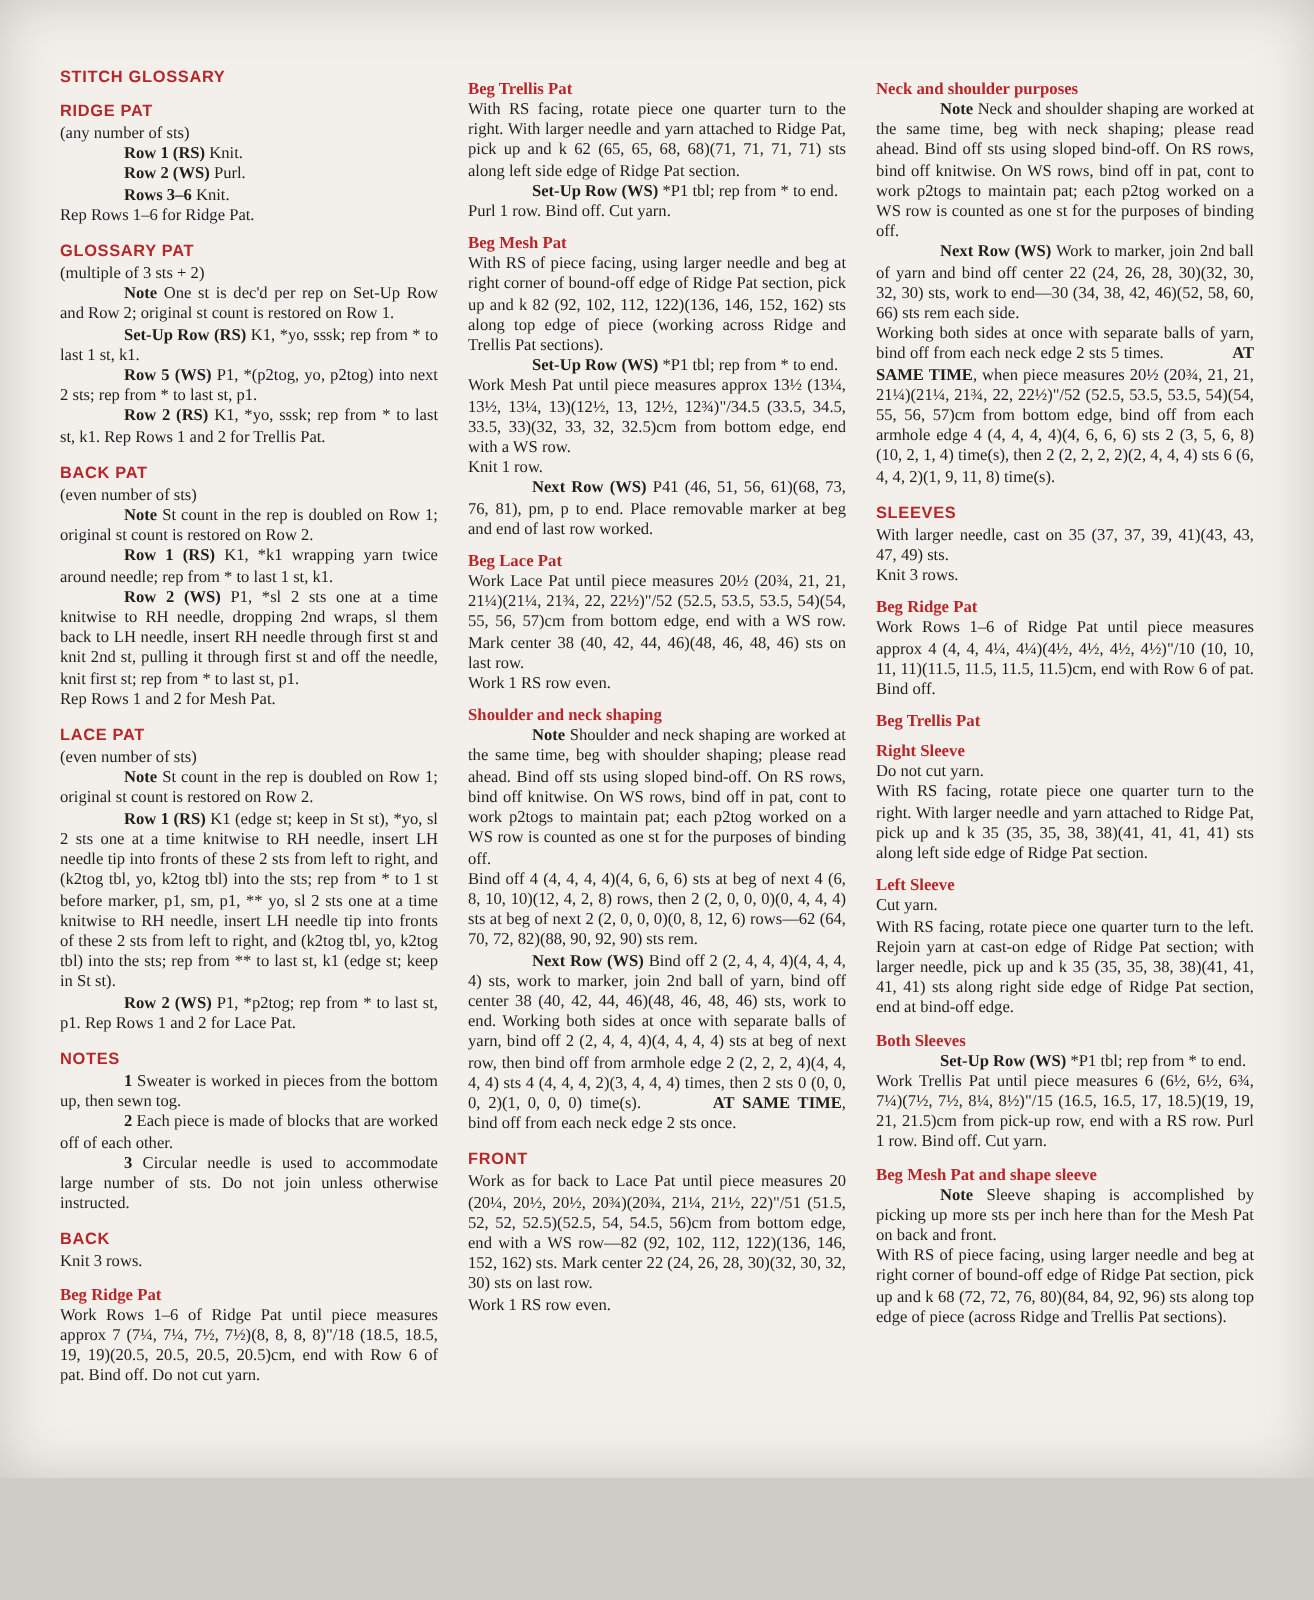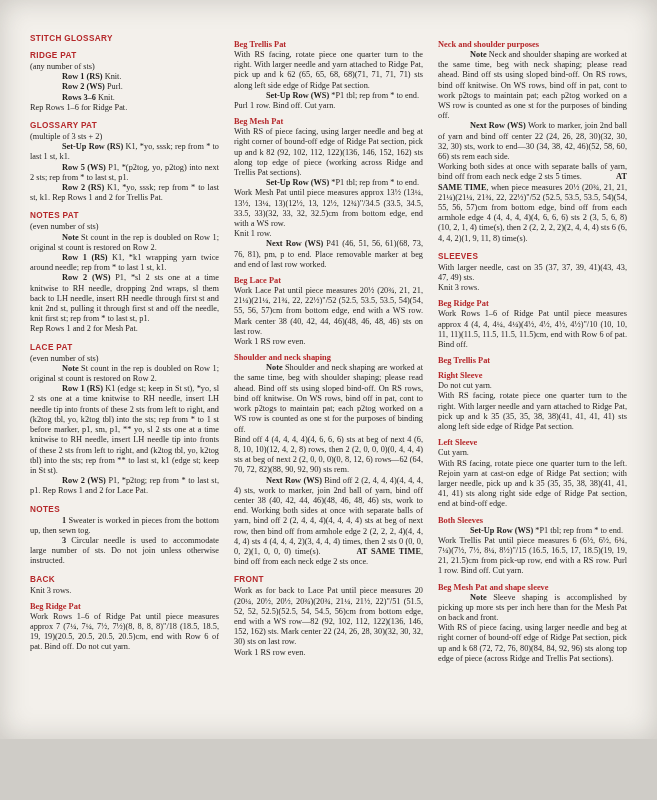--- a/index.html
+++ b/index.html
@@ -74,36 +74,38 @@
     <div class="col">
         <div class="h1">STITCH GLOSSARY</div>
         <div class="h1">RIDGE PAT</div>
         <div class="p"><span>(any number of sts)</span></div>
         <div class="p"><span class="b">Row 1 (RS) </span><span>Knit.</span></div>
         <div class="p"><span class="b">Row 2 (WS) </span><span>Purl.</span></div>
         <div class="p"><span class="b">Rows 3–6 </span><span>Knit.</span></div>
         <div class="p"><span>Rep Rows 1–6 for Ridge Pat.</span></div>
         <div class="h1">GLOSSARY PAT</div>
         <div class="p"><span>(multiple of 3 sts + 2)</span></div>
+        <div class="p"><span class="b">Note </span><span>One st is dec'd per rep on Set-Up Row and Row 2; original st count is restored on Row 1.</span></div>
         <div class="p"><span class="b">Set-Up Row (RS) </span><span>K1, *yo, sssk; rep from * to last 1 st, k1.</span></div>
         <div class="p"><span class="b">Row 5 (WS) </span><span>P1, *(p2tog, yo, p2tog) into next 2 sts; rep from * to last st, p1.</span></div>
         <div class="p"><span class="b">Row 2 (RS) </span><span>K1, *yo, sssk; rep from * to last st, k1. Rep Rows 1 and 2 for Trellis Pat.</span></div>
-        <div class="h1">NOTES PAT</div>
+        <div class="h1">BACK PAT</div>
         <div class="p"><span>(even number of sts)</span></div>
         <div class="p"><span class="b">Note </span><span>St count in the rep is doubled on Row 1; original st count is restored on Row 2.</span></div>
         <div class="p"><span class="b">Row 1 (RS) </span><span>K1, *k1 wrapping yarn twice around needle; rep from * to last 1 st, k1.</span></div>
         <div class="p"><span class="b">Row 2 (WS) </span><span>P1, *sl 2 sts one at a time knitwise to RH needle, dropping 2nd wraps, sl them back to LH needle, insert RH needle through first st and knit 2nd st, pulling it through first st and off the needle, knit first st; rep from * to last st, p1.</span></div>
         <div class="p"><span>Rep Rows 1 and 2 for Mesh Pat.</span></div>
         <div class="h1">LACE PAT</div>
         <div class="p"><span>(even number of sts)</span></div>
         <div class="p"><span class="b">Note </span><span>St count in the rep is doubled on Row 1; original st count is restored on Row 2.</span></div>
         <div class="p"><span class="b">Row 1 (RS) </span><span>K1 (edge st; keep in St st), *yo, sl 2 sts one at a time knitwise to RH needle, insert LH needle tip into fronts of these 2 sts from left to right, and (k2tog tbl, yo, k2tog tbl) into the sts; rep from * to 1 st before marker, p1, sm, p1, ** yo, sl 2 sts one at a time knitwise to RH needle, insert LH needle tip into fronts of these 2 sts from left to right, and (k2tog tbl, yo, k2tog tbl) into the sts; rep from ** to last st, k1 (edge st; keep in St st).</span></div>
         <div class="p"><span class="b">Row 2 (WS) </span><span>P1, *p2tog; rep from * to last st, p1. Rep Rows 1 and 2 for Lace Pat.</span></div>
         <div class="h1">NOTES</div>
         <div class="p"><span class="b">1 </span><span>Sweater is worked in pieces from the bottom up, then sewn tog.</span></div>
+        <div class="p"><span class="b">2 </span><span>Each piece is made of blocks that are worked off of each other.</span></div>
         <div class="p"><span class="b">3 </span><span>Circular needle is used to accommodate large number of sts. Do not join unless otherwise instructed.</span></div>
         <div class="h1">BACK</div>
         <div class="p"><span>Knit 3 rows.</span></div>
         <div class="h2">Beg Ridge Pat</div>
         <div class="p"><span>Work Rows 1–6 of Ridge Pat until piece measures approx 7 (7¼, 7¼, 7½, 7½)(8, 8, 8, 8)"/18 (18.5, 18.5, 19, 19)(20.5, 20.5, 20.5, 20.5)cm, end with Row 6 of pat. Bind off. Do not cut yarn.</span></div>
       </div>
     <div class="col">
         <div class="h2">Beg Trellis Pat</div>
         <div class="p"><span>With RS facing, rotate piece one quarter turn to the right. With larger needle and yarn attached to Ridge Pat, pick up and k 62 (65, 65, 68, 68)(71, 71, 71, 71) sts along left side edge of Ridge Pat section.</span></div>
         <div class="p"><span class="b">Set-Up Row (WS) </span><span>*P1 tbl; rep from * to end.</span></div>

